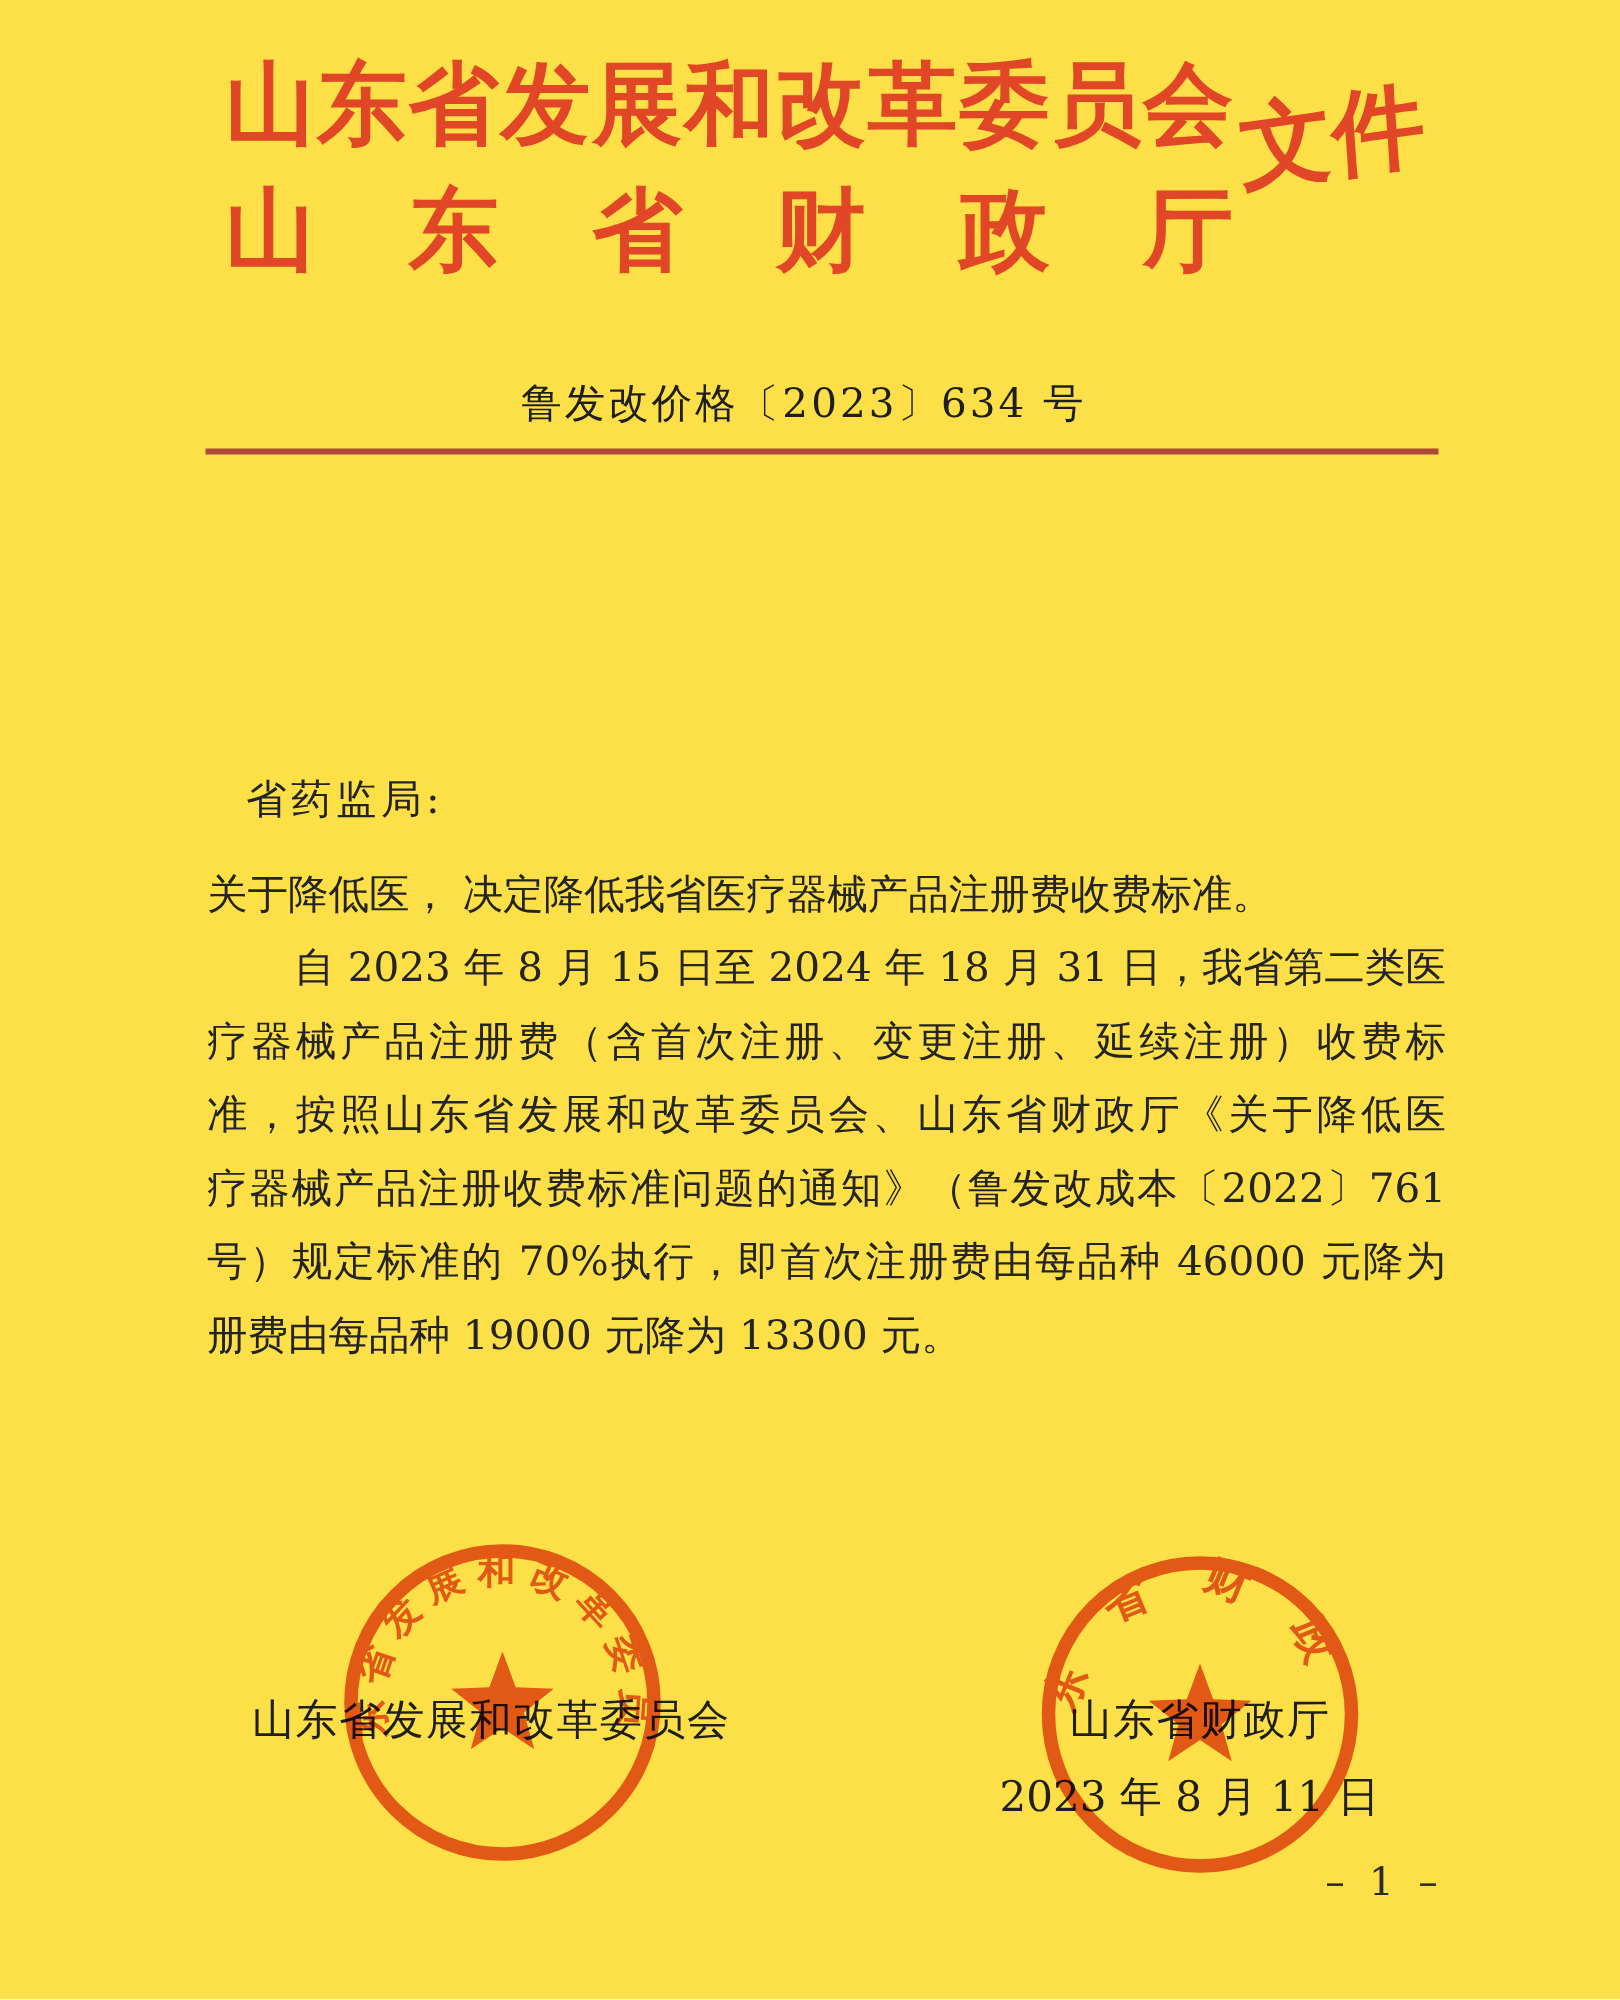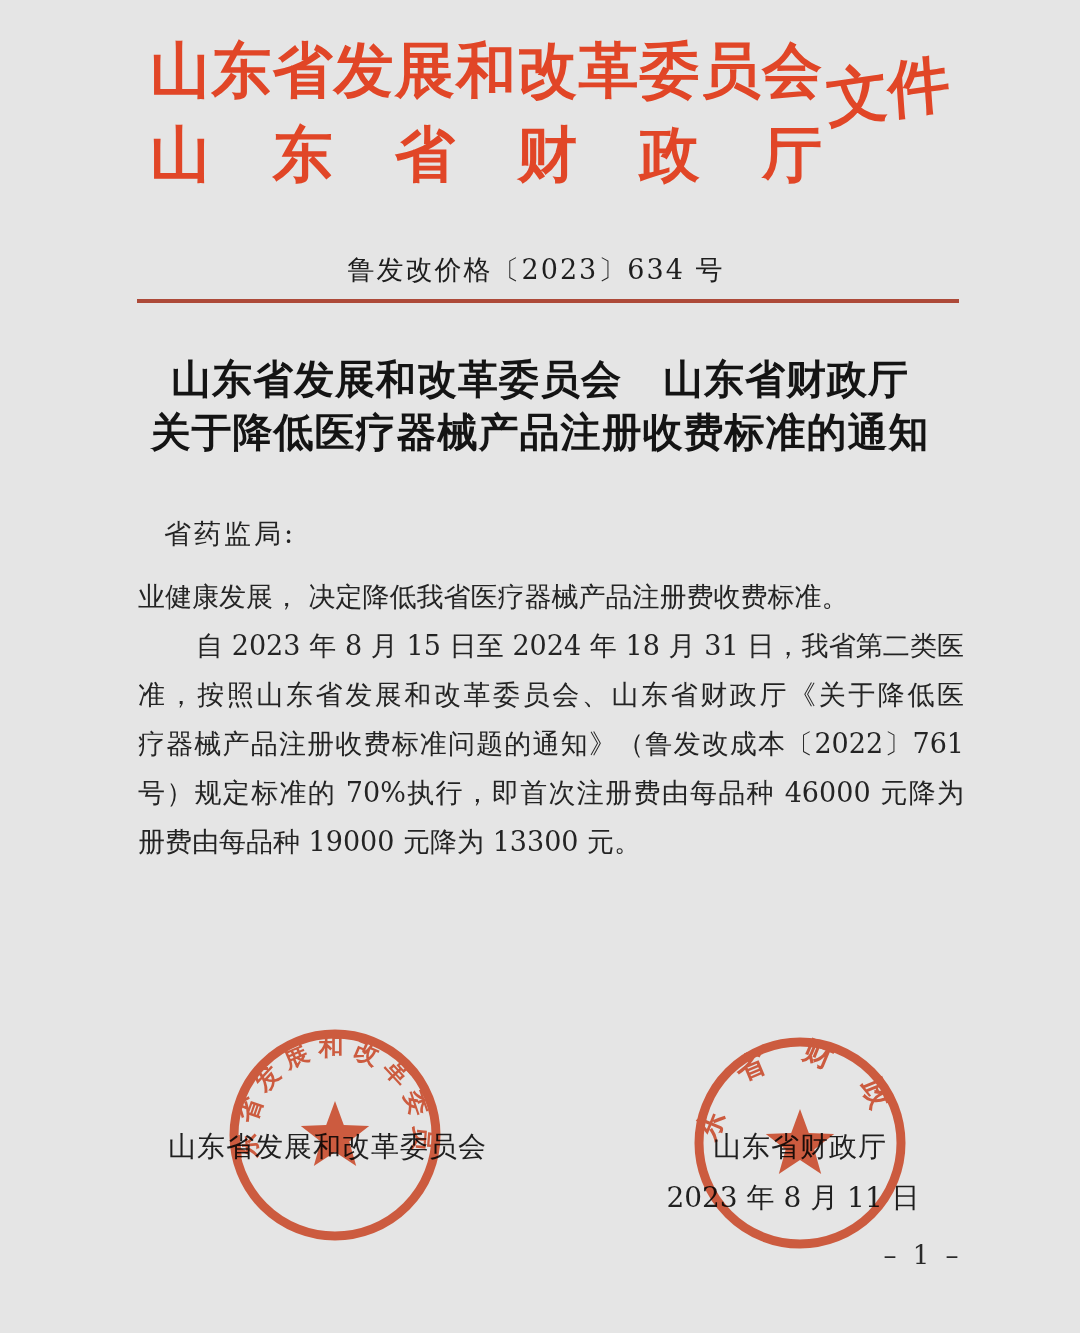--- a/index.html
+++ b/index.html
@@ -1,19 +1,19 @@
 <!DOCTYPE html>
 <html><head>
 <meta charset="utf-8">
 <style>
   html,body{margin:0;padding:0;background:#ffffff;}
   .page{
     position:relative;
     width:1080px;height:1333px;
-    background:#e5e5e5;
+    background:#fde047;
     overflow:hidden;
     font-family:"DejaVu Serif","Liberation Serif",serif;
     color:#242424;
   }
   
   .letterhead{
     position:absolute;left:150px;top:28px;width:672px;
   }
   .org-line{
     color:#e14627;
@@ -89,30 +89,27 @@
 
   <div class="letterhead">
     <div class="org-line">山东省发展和改革委员会</div>
     <div class="org-line">山东省财政厅</div>
   </div>
   <div class="doc-label">文件</div>
 
   <div class="doc-number">鲁发改价格〔2023〕634 号</div>
   <div class="red-rule"></div>
 
-  <div class="doc-title">
-    <div>山东省发展和改革委员会　山东省财政厅</div>
-    <div>关于降低医疗器械产品注册收费标准的通知</div>
-  </div>
 
   <div class="body-block">
     <div class="salutation">省药监局:</div>
     <div>
-        <div class="bline">业健康发展， 决定降低我省医疗器械产品注册费收费标准。</div>
+        <div class="bline">关于降低医， 决定降低我省医疗器械产品注册费收费标准。</div>
         <div class="bline ind fill">自 2023 年 8 月 15 日至 2024 年 18 月 31 日，我省第二类医</div>
+        <div class="bline fill">疗器械产品注册费（含首次注册、变更注册、延续注册）收费标</div>
         <div class="bline fill">准，按照山东省发展和改革委员会、山东省财政厅《关于降低医</div>
         <div class="bline fill">疗器械产品注册收费标准问题的通知》（鲁发改成本〔2022〕761</div>
         <div class="bline fill">号）规定标准的 70%执行，即首次注册费由每品种 46000 元降为</div>
         <div class="bline">册费由每品种 19000 元降为 13300 元。</div>
       </div>
   </div>
 
   <div class="sig sig-left">山东省发展和改革委员会</div>
   <div class="sig sig-right-name">山东省财政厅</div>
   <div class="sig sig-right-date">2023 年 8 月 11 日</div>

